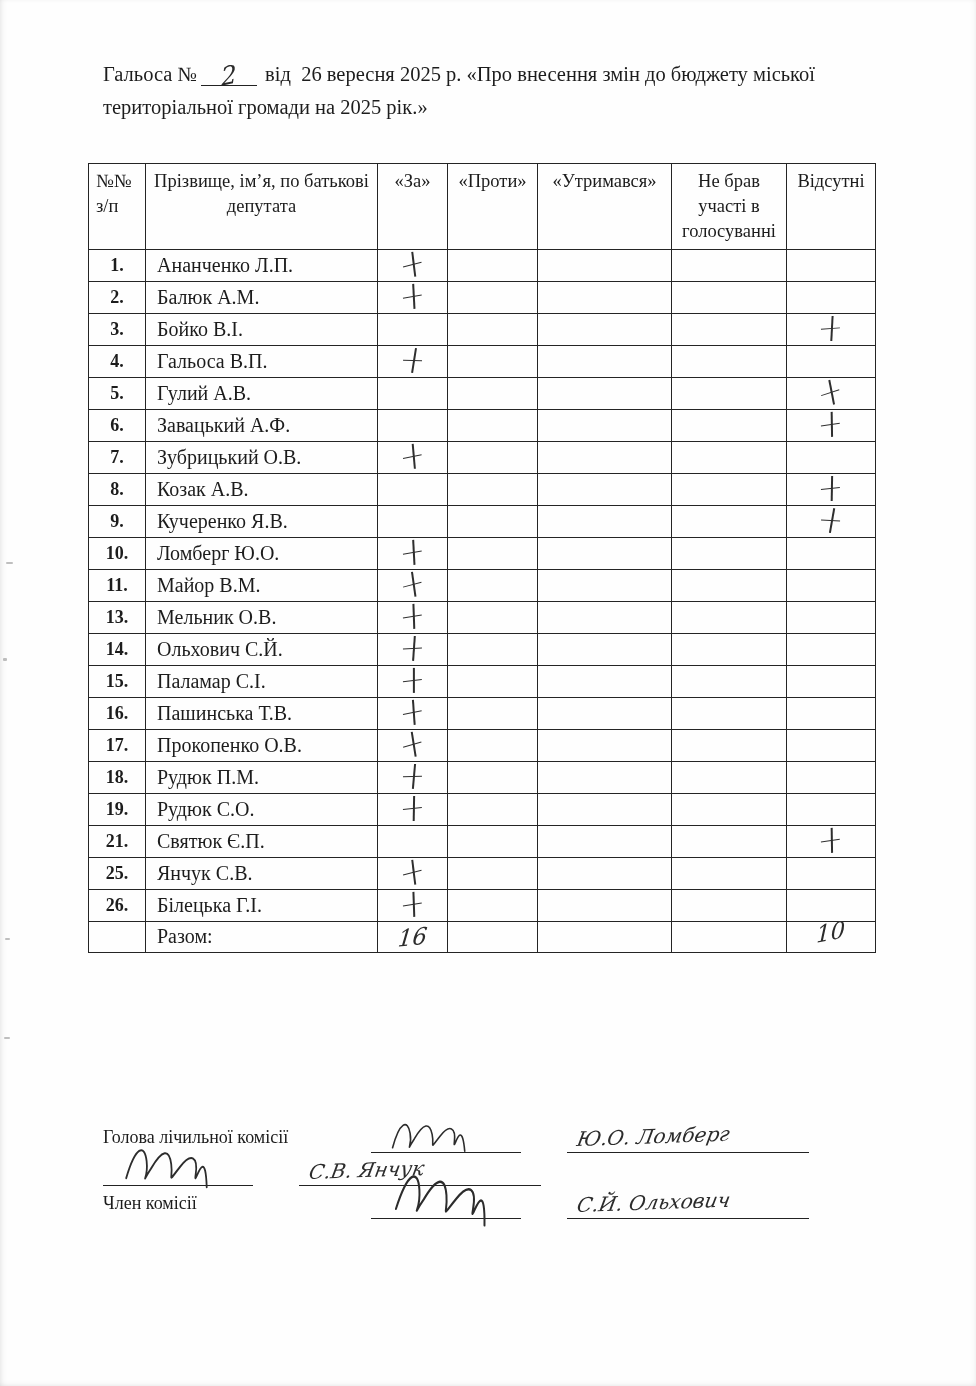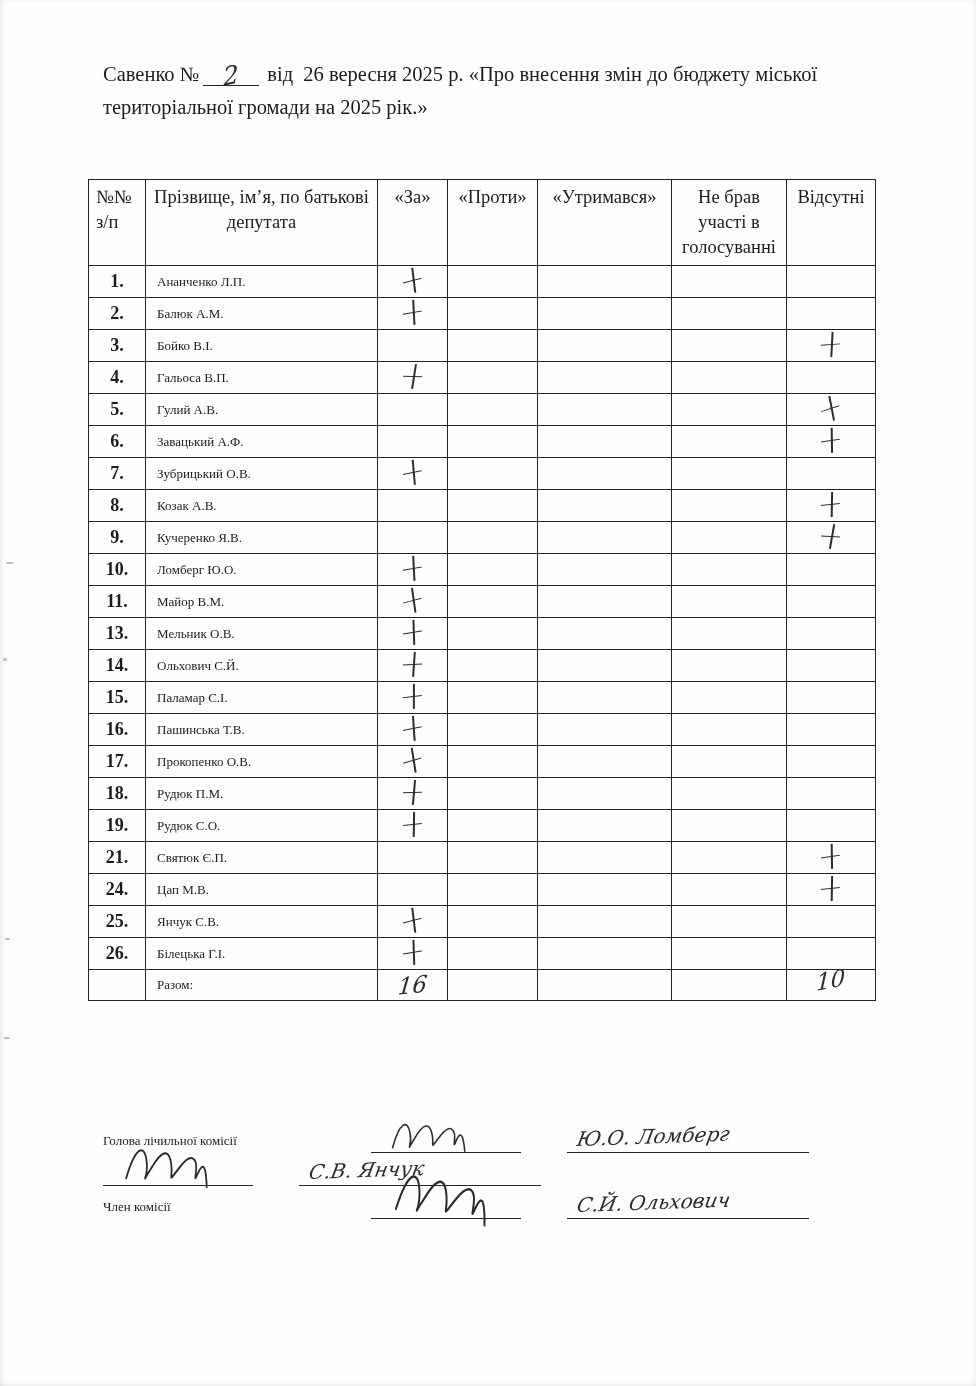--- a/index.html
+++ b/index.html
@@ -47,21 +47,20 @@
     transform: rotate(-12deg) skewX(-10deg) translateY(3px);
   }
 
   
   table.vote-table {
     position: absolute;
     left: 88px; top: 163px;
     width: 787px;
     border-collapse: collapse;
     table-layout: fixed;
-    margin-top: 16px;
   }
   .vote-table th, .vote-table td {
     border: 1.8px solid #242424;
     padding: 0;
     overflow: visible;
   }
   .vote-table thead th {
     height: 80px;
     vertical-align: top;
     font-weight: normal;
@@ -71,21 +70,21 @@
     text-align: center;
   }
   .vote-table thead th.h-num { text-align: left; padding-left: 7px; }
   .vote-table tbody td, .vote-table tfoot td { height: 29.9px; }
   .c-num {
     text-align: center;
     font-weight: bold;
     font-size: 18px;
   }
   .c-name {
-    font-size: 13px;
+    font-size: 20px;
     padding-left: 11px !important;
     vertical-align: middle;
   }
   .c-vote { text-align: center; vertical-align: middle; }
 
   
   .mark {
     display: inline-block;
     position: relative;
     width: 18px; height: 23px;
@@ -122,21 +121,21 @@
     left: 103px; top: 1120px;
     width: 760px;
   }
   .sig-row {
     display: flex;
     align-items: flex-end;
     height: 33px;
   }
   .sig-role {
     width: 268px;
-    font-size: 13px;
+    font-size: 18px;
     line-height: 1.2;
     padding-bottom: 4px;
   }
   .sig-line {
     position: relative;
     width: 150px;
     height: 100%;
     border-bottom: 1.8px solid #222;
     margin-right: 46px;
   }
@@ -165,21 +164,21 @@
     background: #8a8a8a;
     opacity: .55;
     border-radius: 1px;
   }
 </style>
 </head>
 <body>
 
 <div class="page">
 
-  <div class="title"><span>Савенко №</span><span class="hand-number"><i>2</i></span><span>від  26 вересня 2025 р. «Про внесення змін до бюджету міської територіальної громади на 2025 рік.»</span></div>
+  <div class="title"><span>Гальоса №</span><span class="hand-number"><i>2</i></span><span>від  26 вересня 2025 р. «Про внесення змін до бюджету міської територіальної громади на 2025 рік.»</span></div>
 
   <table class="vote-table">
     <colgroup>
       <col style="width:57px">
         <col style="width:232px">
         <col style="width:70px">
       <col style="width:90px">
         <col style="width:134px">
         <col style="width:115px">
       <col style="width:89px">
@@ -361,29 +360,20 @@
         <tr>
     <td class="c-num">21.</td>
     <td class="c-name">Святюк Є.П.</td>
     <td class="c-vote"></td>
     <td class="c-vote"></td>
     <td class="c-vote"></td>
     <td class="c-vote"></td>
     <td class="c-vote"><span class="mark" style="--tilt: -8deg;"></span></td>
   </tr>
         <tr>
-    <td class="c-num">24.</td>
-    <td class="c-name">Цап М.В.</td>
-    <td class="c-vote"></td>
-    <td class="c-vote"></td>
-    <td class="c-vote"></td>
-    <td class="c-vote"></td>
-    <td class="c-vote"><span class="mark" style="--tilt: -6deg;"></span></td>
-  </tr>
-        <tr>
     <td class="c-num">25.</td>
     <td class="c-name">Янчук С.В.</td>
     <td class="c-vote"><span class="mark" style="--tilt: -14deg;"></span></td>
     <td class="c-vote"></td>
     <td class="c-vote"></td>
     <td class="c-vote"></td>
     <td class="c-vote"></td>
   </tr>
         <tr>
     <td class="c-num">26.</td>

